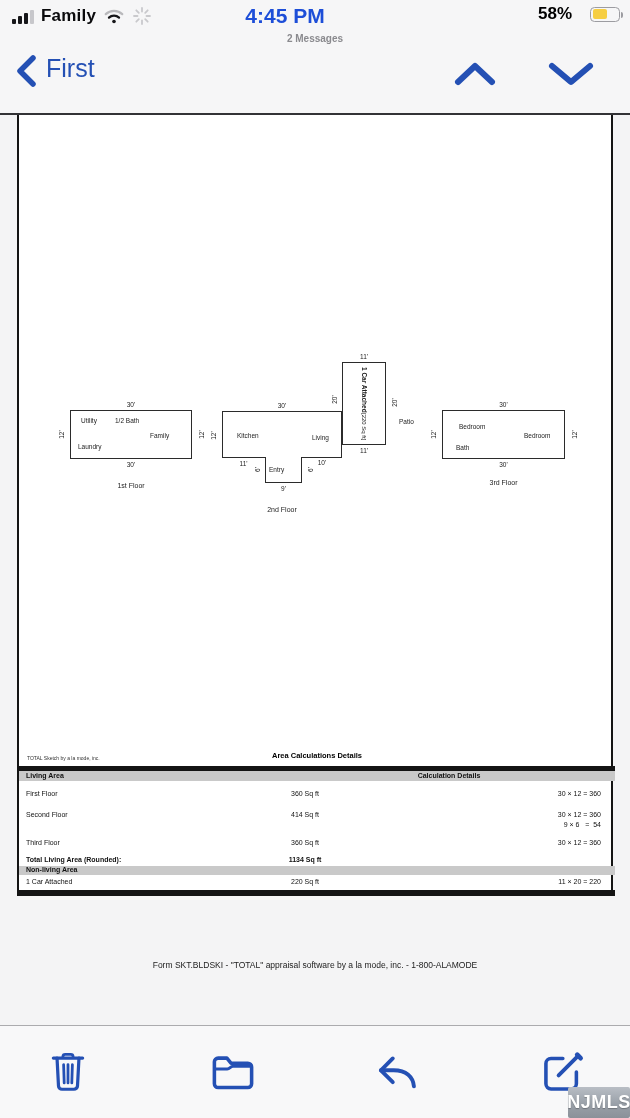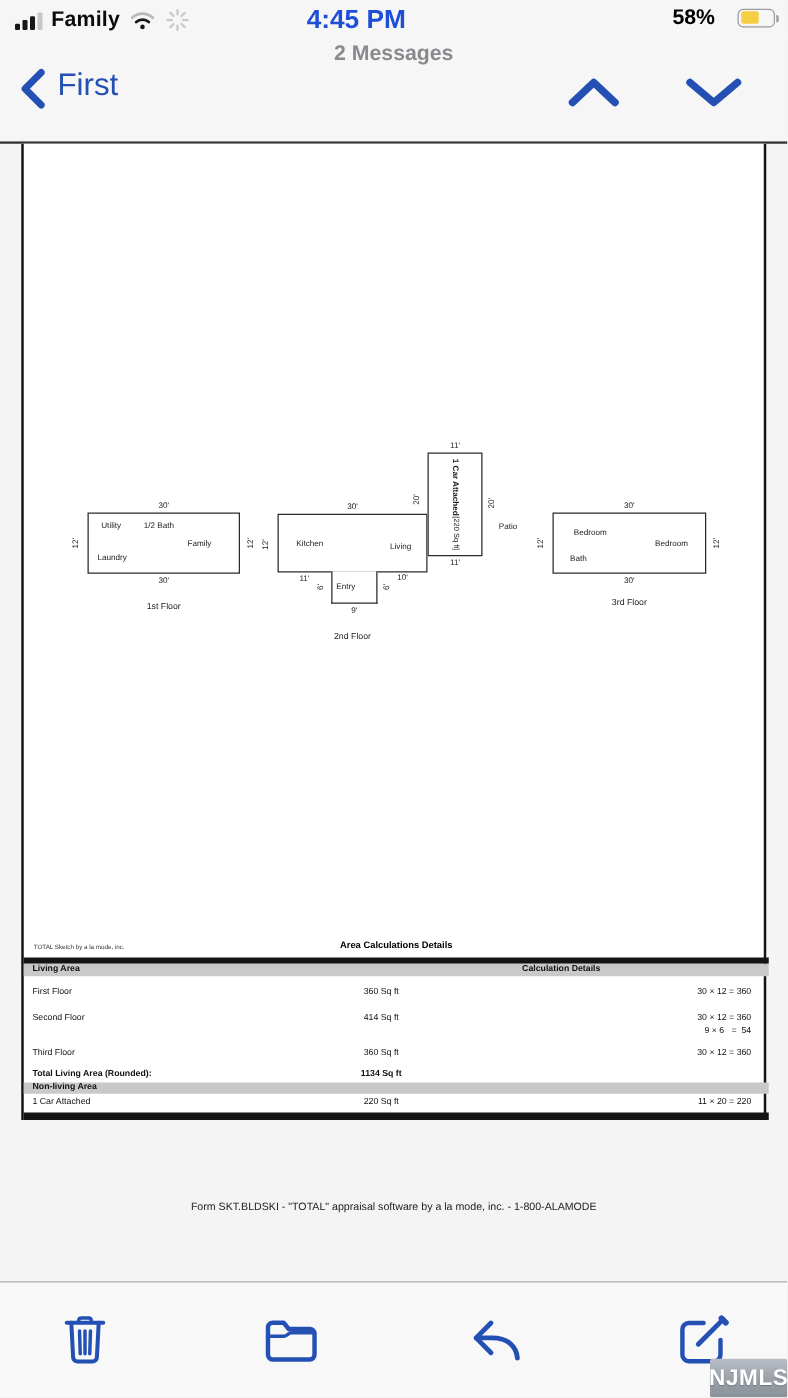--- a/index.html
+++ b/index.html
@@ -20,21 +20,21 @@
   .sb-time{position:absolute;left:225px;top:4px;width:120px;text-align:center;
     font-size:21px;font-weight:800;color:#1d4ed8;}
   .sb-right{position:absolute;right:10px;top:4px;display:flex;align-items:center;gap:18px;}
   .batt-pct{font-size:17px;font-weight:600;color:#000;}
   .battery{position:relative;width:30px;height:15px;border:1.5px solid #9c9ca1;border-radius:4.5px;padding:1.5px;}
   .battery .fill{height:100%;width:58%;border-radius:2px;background:var(--battery,#f6ce43);}
   .battery .nub{position:absolute;right:-4px;top:4px;width:2.5px;height:6px;background:#9c9ca1;border-radius:0 2px 2px 0;}
   
   #navbar{position:absolute;left:0;top:30px;width:630px;height:83px;background:#f6f6f7;z-index:5;}
   .msgcount{position:absolute;left:0;top:3px;width:100%;text-align:center;
-    font-size:17px;font-weight:700;color:#8a8a8e;}
+    font-size:10px;font-weight:700;color:#8a8a8e;}
   .back-chev{position:absolute;left:14px;top:24px;}
   .back-label{position:absolute;left:46px;top:24px;font-size:25px;color:var(--accent,#2450b4);}
   .nav-title{position:absolute;left:180px;top:24px;width:270px;text-align:center;
     font-size:25px;font-weight:800;color:#141414;white-space:nowrap;}
   .chev-up{position:absolute;left:452px;top:30px;}
   .chev-down{position:absolute;left:546px;top:30px;}
   
   #content{position:absolute;left:0;top:113px;width:630px;height:912px;background:#f4f4f5;}
   #topline{position:absolute;left:0;top:0;width:630px;height:2px;background:#333336;}
   #page{position:absolute;left:17px;top:2px;width:596px;height:781px;background:#fff;

